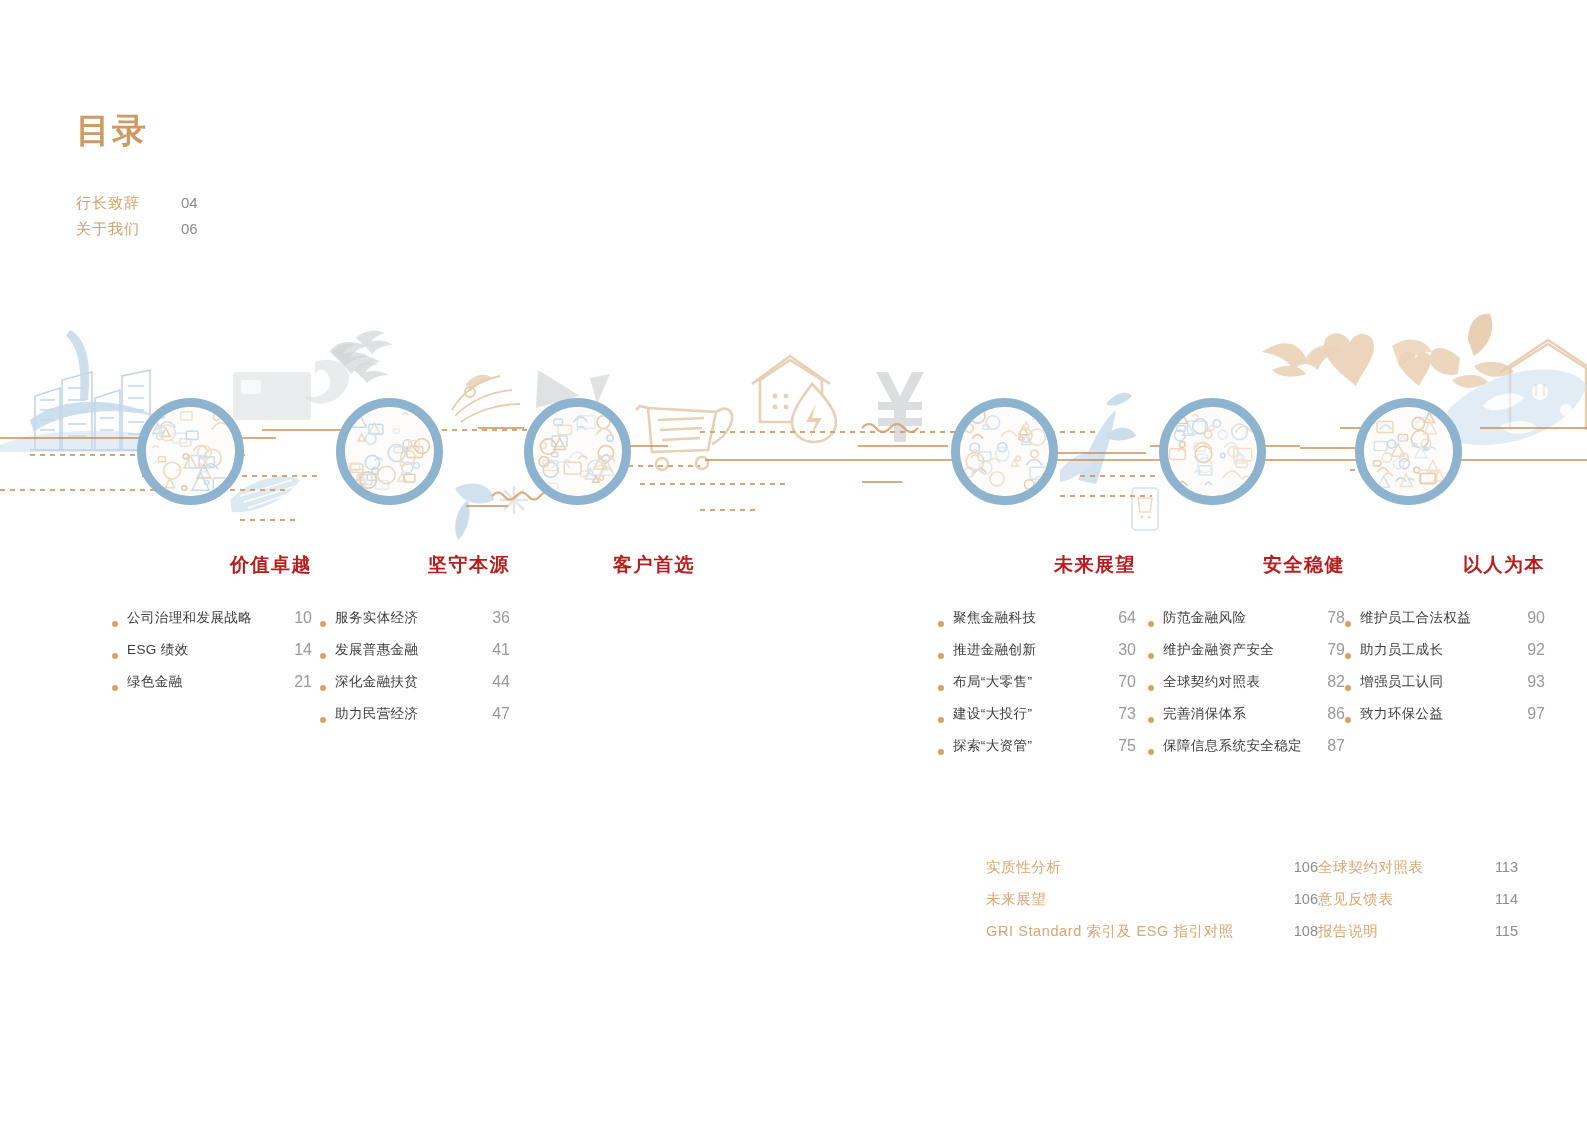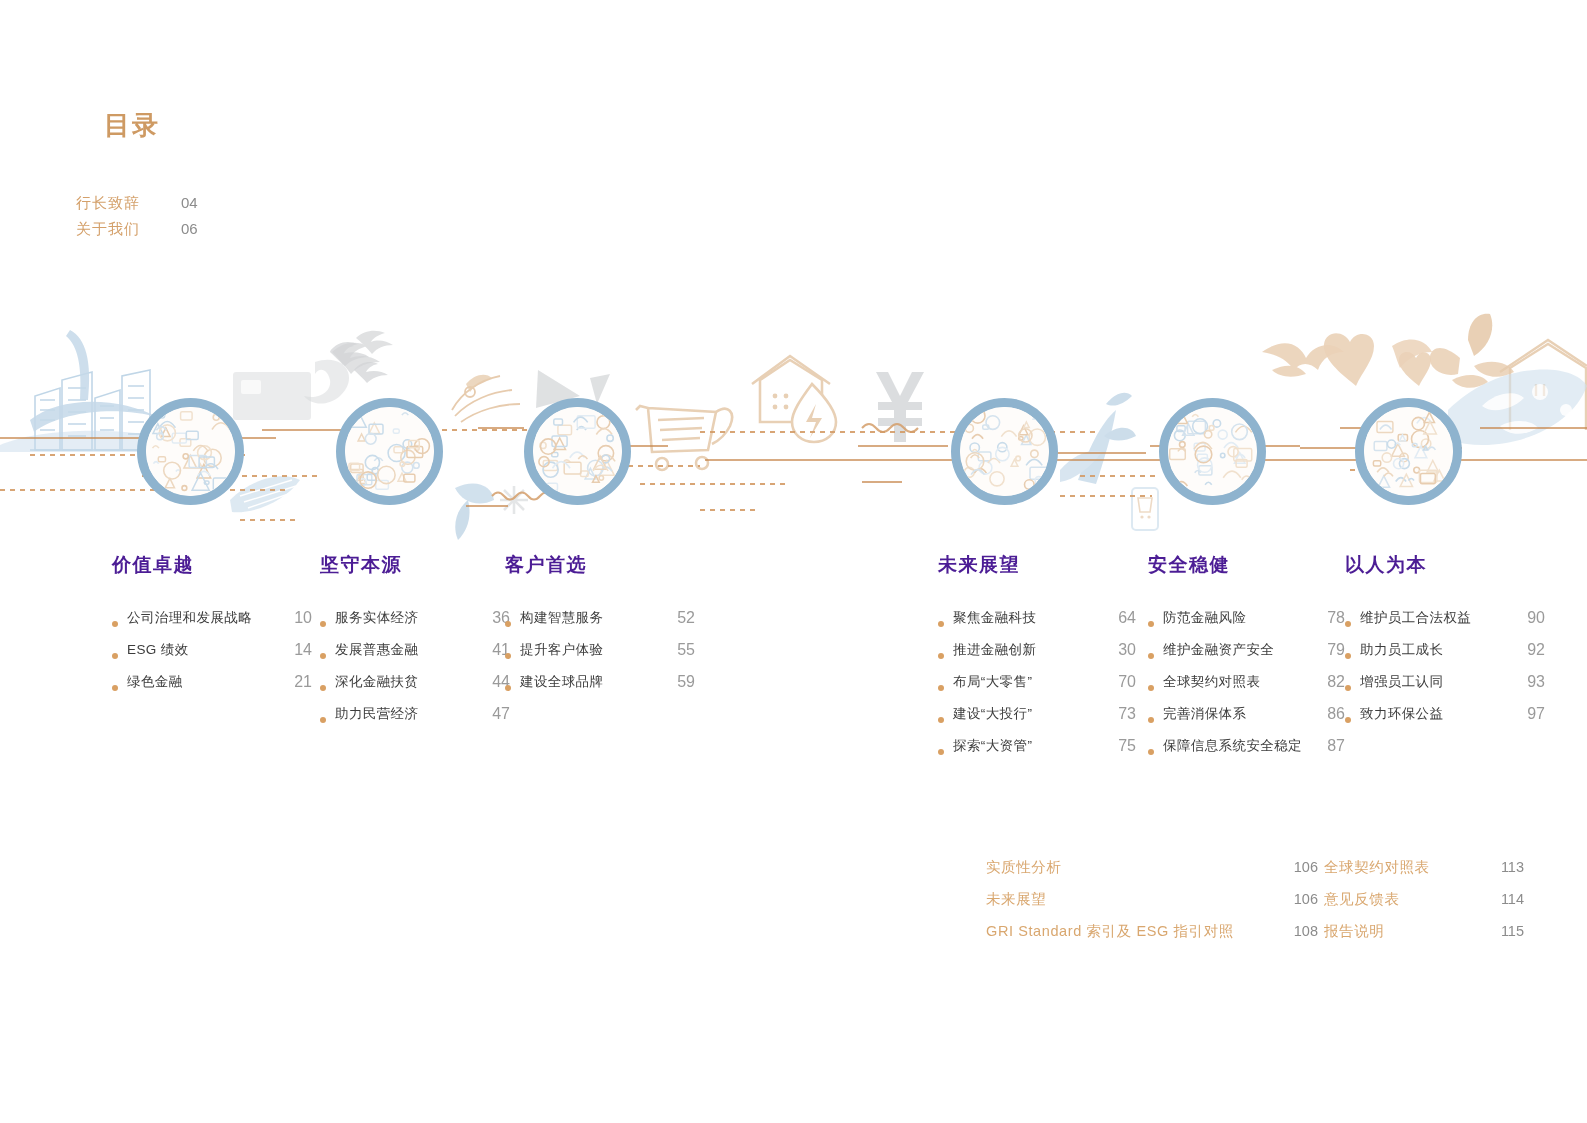--- a/index.html
+++ b/index.html
@@ -14,25 +14,24 @@
     overflow: hidden;
     font-family: "Liberation Sans", "DejaVu Sans", sans-serif;
     -webkit-font-smoothing: antialiased;
   }
 
   
   #page-title {
     position: absolute;
     left: 76px;
     top: 108px;
-    font-size: 26px;
+    font-size: 34px;
     font-weight: bold;
     color: #CE9A63;
     letter-spacing: 2px;
-    margin-left: 28px;
   }
 
   
   #top-entries {
     position: absolute;
     left: 76px;
     top: 194px;
     width: 230px;
   }
   .top-entry {
@@ -81,22 +80,22 @@
   }
 
   
   .toc-col {
     position: absolute;
     top: 552px;
   }
   .col-heading {
     font-size: 19px;
     font-weight: bold;
-    color: #4c1d95;
-    text-align: left;
+    color: #b91c1c;
+    text-align: right;
     letter-spacing: 1.5px;
     margin-bottom: 30px;
     white-space: nowrap;
   }
   .col-items { }
   .toc-item {
     display: flex;
     align-items: flex-end;
     margin-bottom: 13px;
     font-size: 13.5px;
@@ -123,21 +122,21 @@
     white-space: nowrap;
     line-height: 19px;
   }
 
   
   #appendix {
     position: absolute;
     left: 986px;
     top: 858px;
     display: flex;
-    gap: 6px;
+    gap: 0px;
   }
   .appendix-col { }
   .appendix-col.left  { width: 332px; }
   .appendix-col.right { width: 200px; }
   .appendix-row {
     display: flex;
     align-items: baseline;
     height: 32px;
     font-size: 14.5px;
   }
@@ -633,37 +632,20 @@
         </div>
         <div class="toc-item">
           <span class="toc-bullet"></span>
           <span class="toc-label">助力民营经济</span>
           <span class="toc-page">47</span>
         </div>
       </div>
     </div>
     <div class="toc-col" style="left: 505px; width: 190px;">
       <div class="col-heading">客户首选</div>
-      <div class="col-items">
-        <div class="toc-item">
-          <span class="toc-bullet"></span>
-          <span class="toc-label">构建智慧服务</span>
-          <span class="toc-page">52</span>
-        </div>
-        <div class="toc-item">
-          <span class="toc-bullet"></span>
-          <span class="toc-label">提升客户体验</span>
-          <span class="toc-page">55</span>
-        </div>
-        <div class="toc-item">
-          <span class="toc-bullet"></span>
-          <span class="toc-label">建设全球品牌</span>
-          <span class="toc-page">59</span>
-        </div>
-      </div>
     </div>
     <div class="toc-col" style="left: 938px; width: 198px;">
       <div class="col-heading">未来展望</div>
       <div class="col-items">
         <div class="toc-item">
           <span class="toc-bullet"></span>
           <span class="toc-label">聚焦金融科技</span>
           <span class="toc-page">64</span>
         </div>
         <div class="toc-item">

